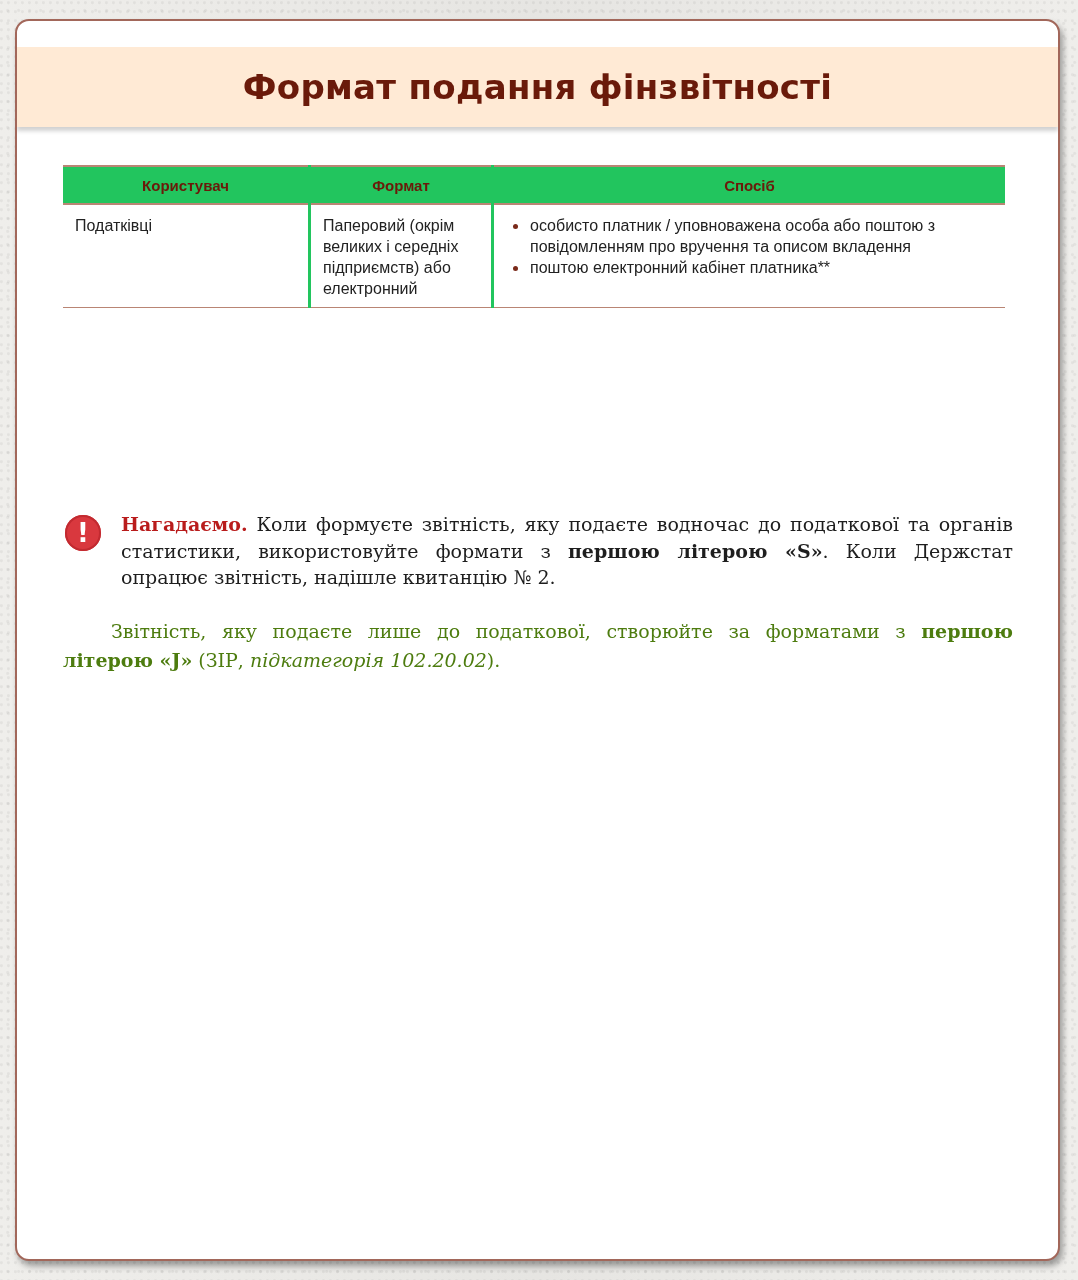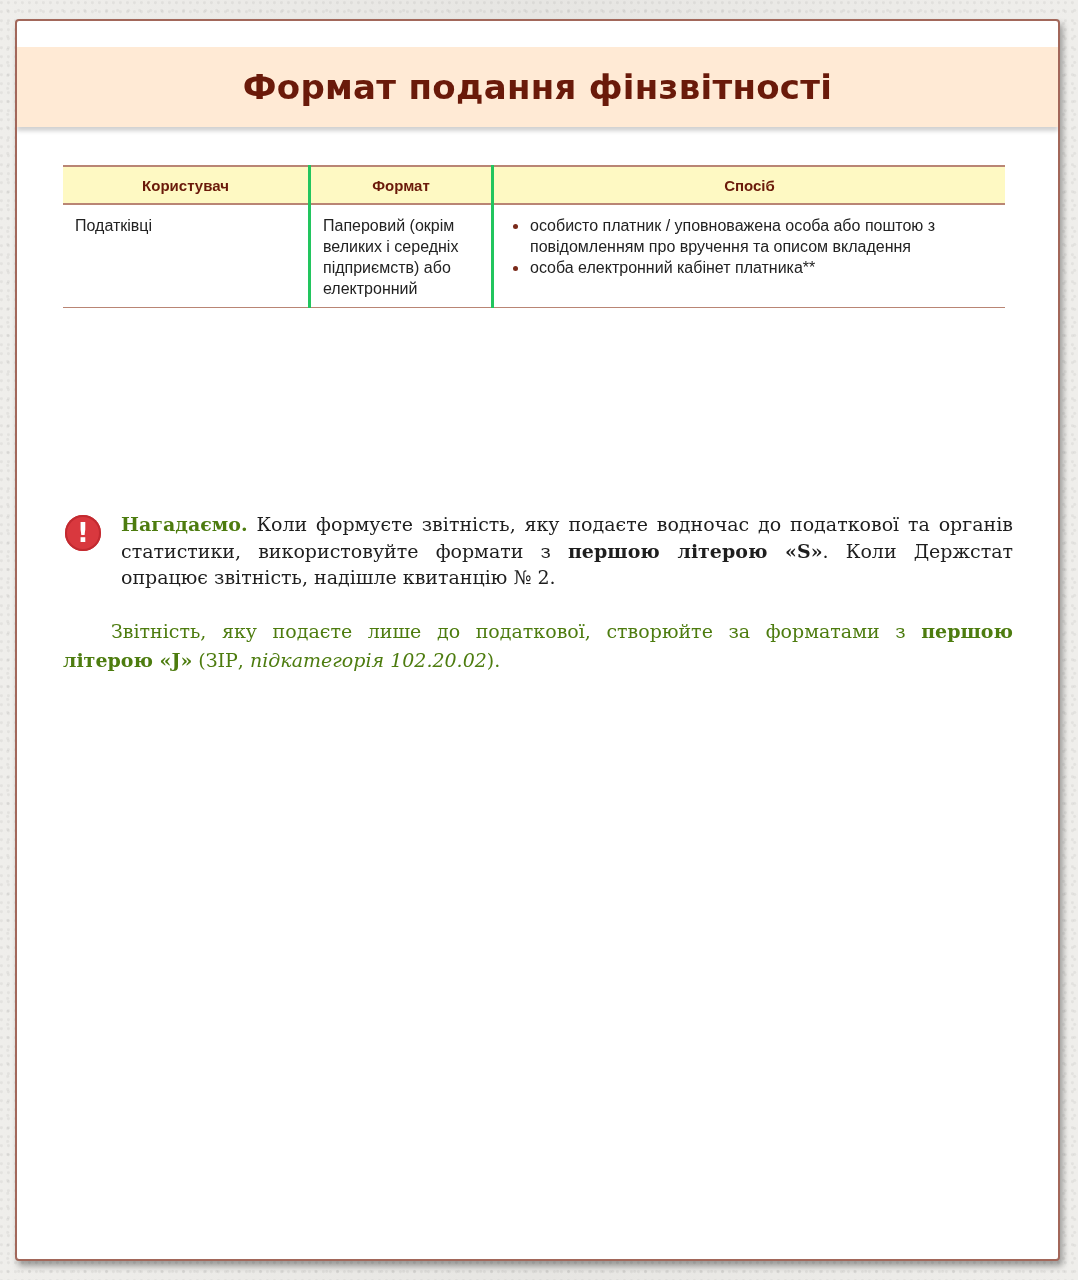--- a/index.html
+++ b/index.html
@@ -11,21 +11,21 @@
       radial-gradient(circle at 70% 80%, rgba(0,0,0,0.05) 0 1px, transparent 2px),
       linear-gradient(90deg, #efeeeb, #e6e5e2 50%, #efeeeb);
     background-size: 7px 9px, 11px 13px, 100% 100%;
     position: relative;
     font-family: "DejaVu Sans", sans-serif;
   }
   .card {
     position: absolute; left: 15px; top: 19px; width: 1041px; height: 1238px;
     background: #ffffff;
     border: 2px solid #a2675a;
-    border-radius: 4px;
+    border-radius: 14px;
     box-shadow: 3px 5px 6px rgba(0,0,0,0.35);
     overflow: hidden;
   }
   .title-band {
     position: absolute; left: 0; right: 0; top: 26px; height: 80px;
     background: #ffead5;
     box-shadow: 0 4px 4px rgba(0,0,0,0.18);
     display: flex; align-items: center; justify-content: center;
   }
   .title {
@@ -33,21 +33,21 @@
     font-weight: bold; font-size: 34px; color: #6a1a0a;
     letter-spacing: 0.3px;
   }
   table.fmt {
     position: absolute; left: 46px; top: 144px; width: 942px;
     border-collapse: collapse;
     font-family: "Liberation Sans", sans-serif;
     font-size: 16px; color: #222;
   }
   table.fmt th {
-    background: #fef9c3;
+    background: #22c55e;
     color: #6a1a0a; font-weight: bold; font-size: 15px;
     height: 36px; padding: 0;
     border-top: 2px solid #b98574;
     border-bottom: 2px solid #b98574;
   }
   table.fmt td {
     vertical-align: top; padding: 10px 11px 8px 12px; line-height: 21px;
     border-bottom: 1px solid #b98574;
   }
   table.fmt th + th, table.fmt td + td { border-left: 3px solid #22c55e; }
@@ -74,21 +74,21 @@
     line-height: 26.5px;
   }
   .alert-icon {
     position: absolute; left: 2px; top: 4px; width: 36px; height: 36px;
     border-radius: 50%; background: #d9383e;
     box-shadow: inset 0 0 0 2px #c22a30;
     display: flex; align-items: center; justify-content: center;
     color: #fff; font-family: "DejaVu Sans", sans-serif; font-weight: bold; font-size: 26px;
   }
   .note-text { margin-left: 58px; text-align: justify; }
-  .lead { color: #4d7c0f; font-weight: bold; }
+  .lead { color: #b91c1c; font-weight: bold; }
   b { font-weight: bold; }
   .para {
     position: absolute; left: 46px; top: 596px; width: 950px;
     font-family: "DejaVu Serif", serif; font-size: 19px; color: #4d7c0f;
     line-height: 29px; text-align: justify; text-indent: 48px;
   }
   .para i { font-style: italic; }
 </style>
 </head>
 <body>
@@ -106,21 +106,21 @@
         <th>Спосіб</th>
       </tr>
     </thead>
     <tbody>
       <tr style="height:100px">
         <td>Податківці</td>
         <td>Паперовий (окрім великих і  середніх підприємств) або електронний</td>
         <td class="way-cell">
           <ul class="way">
             <li>особисто платник / уповноважена особа або поштою з повідомленням про вручення та описом вкладення</li>
-            <li>особа електронний кабінет платника**</li>
+            <li>поштою електронний кабінет платника**</li>
           </ul>
         </td>
       </tr>
     </tbody>
   </table>
 
 
   <div class="note">
     <div class="alert-icon">!</div>
     <div class="note-text"><span class="lead">Нагадаємо.</span><span> Коли формуєте звітність, яку подаєте водночас до податкової та органів статистики, використовуйте формати з </span><b>першою літерою «S»</b><span>. Коли Держстат опрацює звітність, надішле квитанцію № 2.</span></div>

